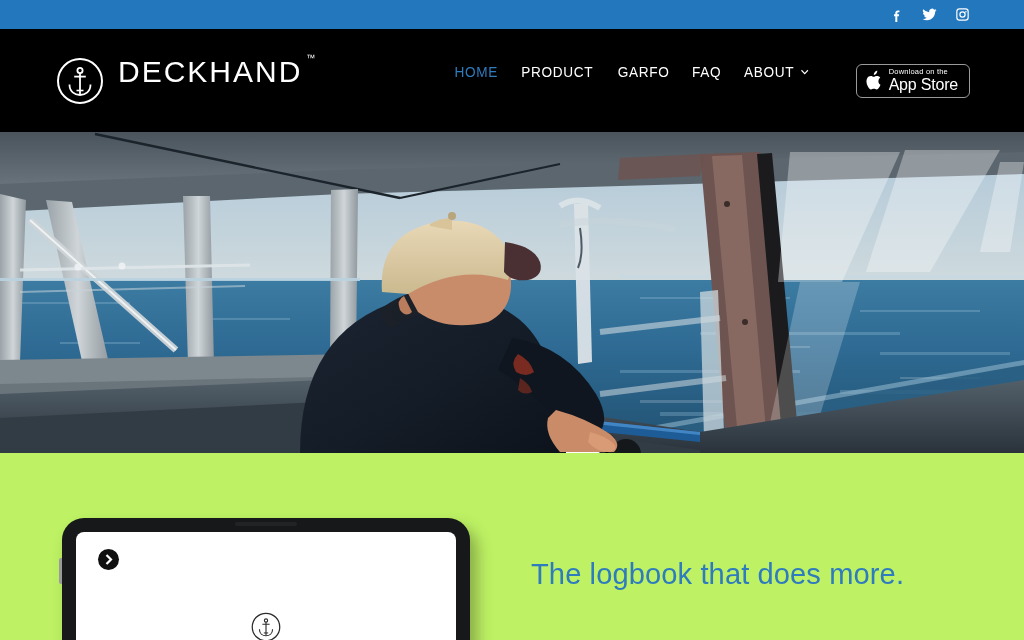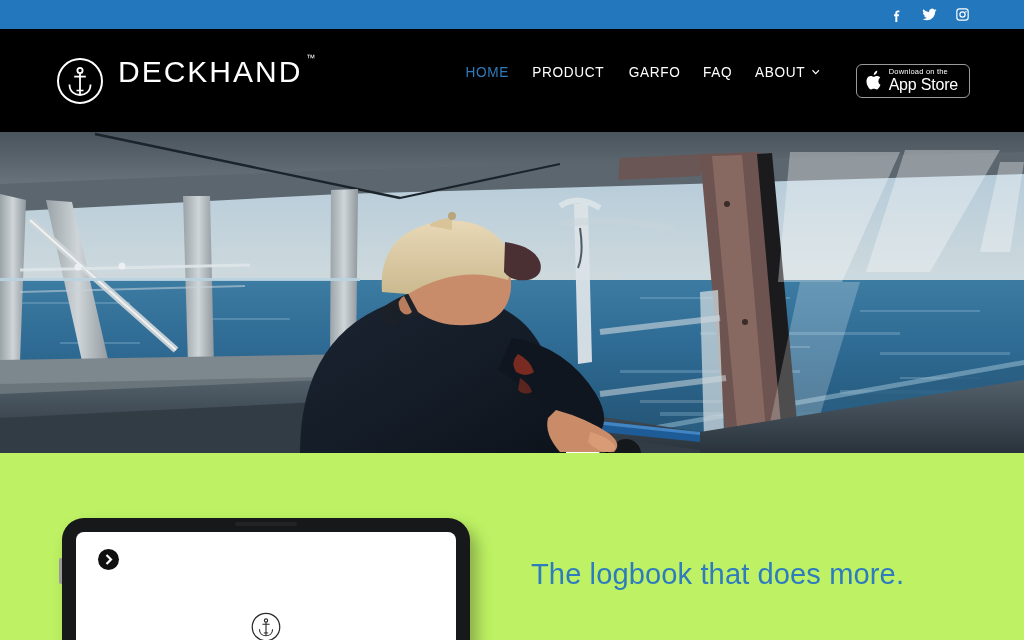--- a/index.html
+++ b/index.html
@@ -76,21 +76,21 @@
     transform-origin:center;
   }
   .nav-item.active { color:#2e7bbd; }
   .chev-down {
     width:9px; height:6px;
     display:inline-block;
   }
   .chev-down svg { width:9px; height:6px; display:block; stroke:#ffffff; fill:none; stroke-width:1.4; }
 
   .appstore-btn {
-    margin-left:23px;
+    margin-left:34px;
     height:34px;
     border:1px solid #9a9a9a;
     border-radius:6px;
     background:#000000;
     display:flex;
     align-items:center;
     gap:6px;
     padding:0 11px 0 9px;
     cursor:pointer;
   }

